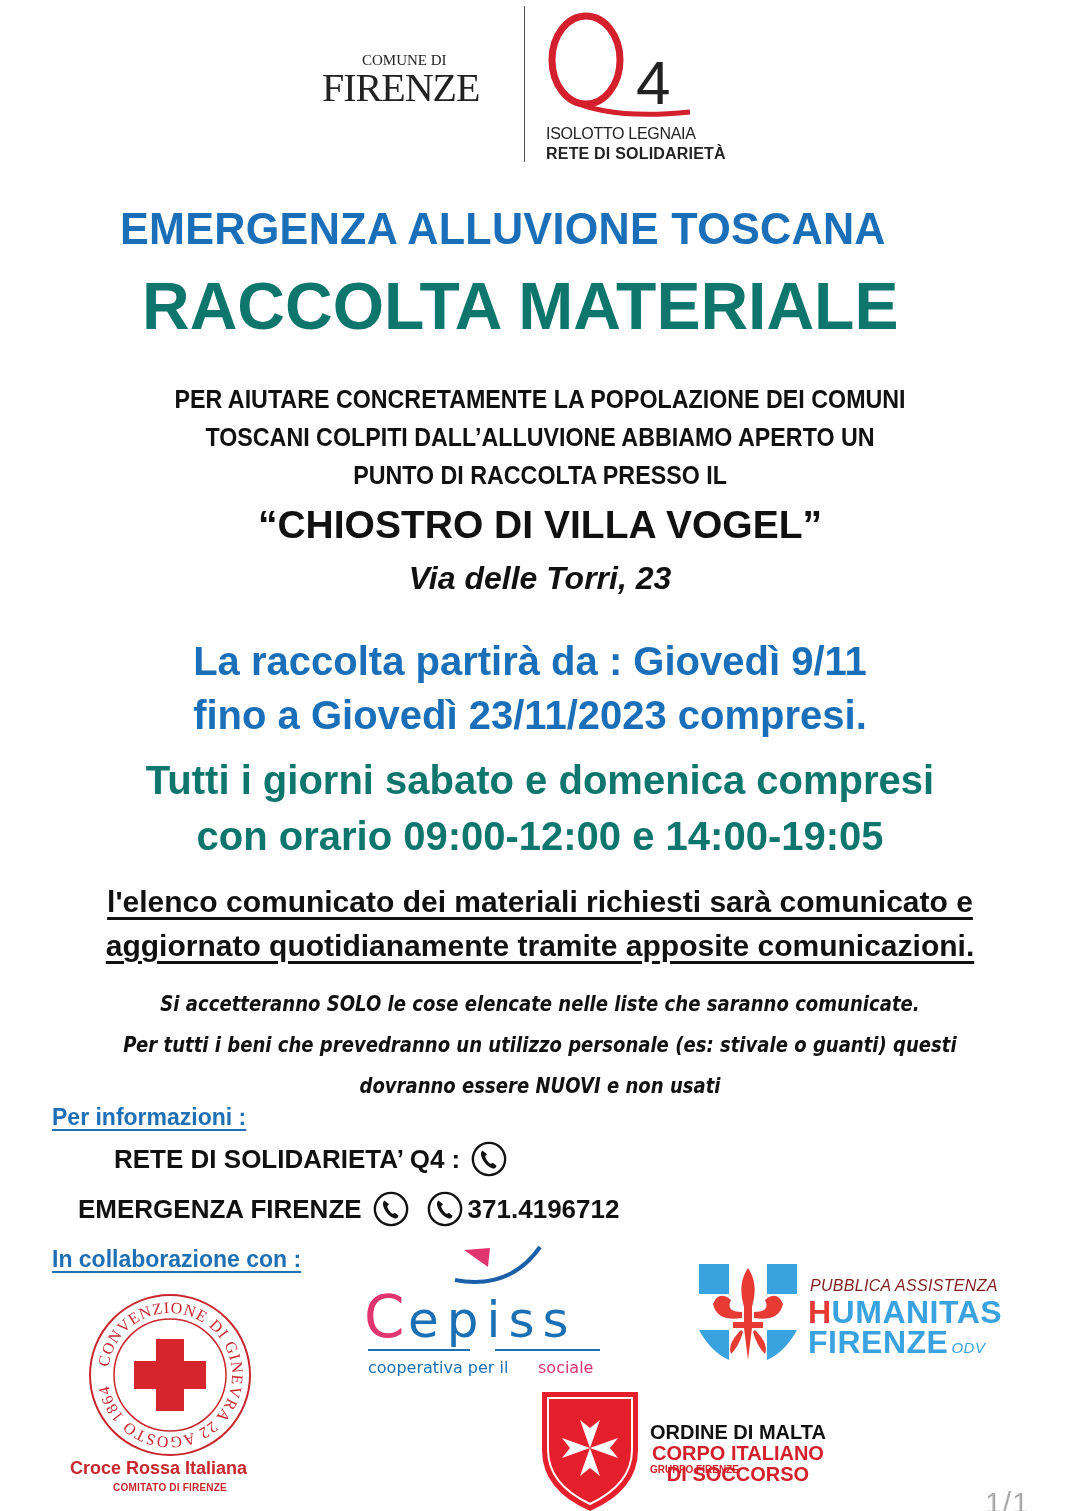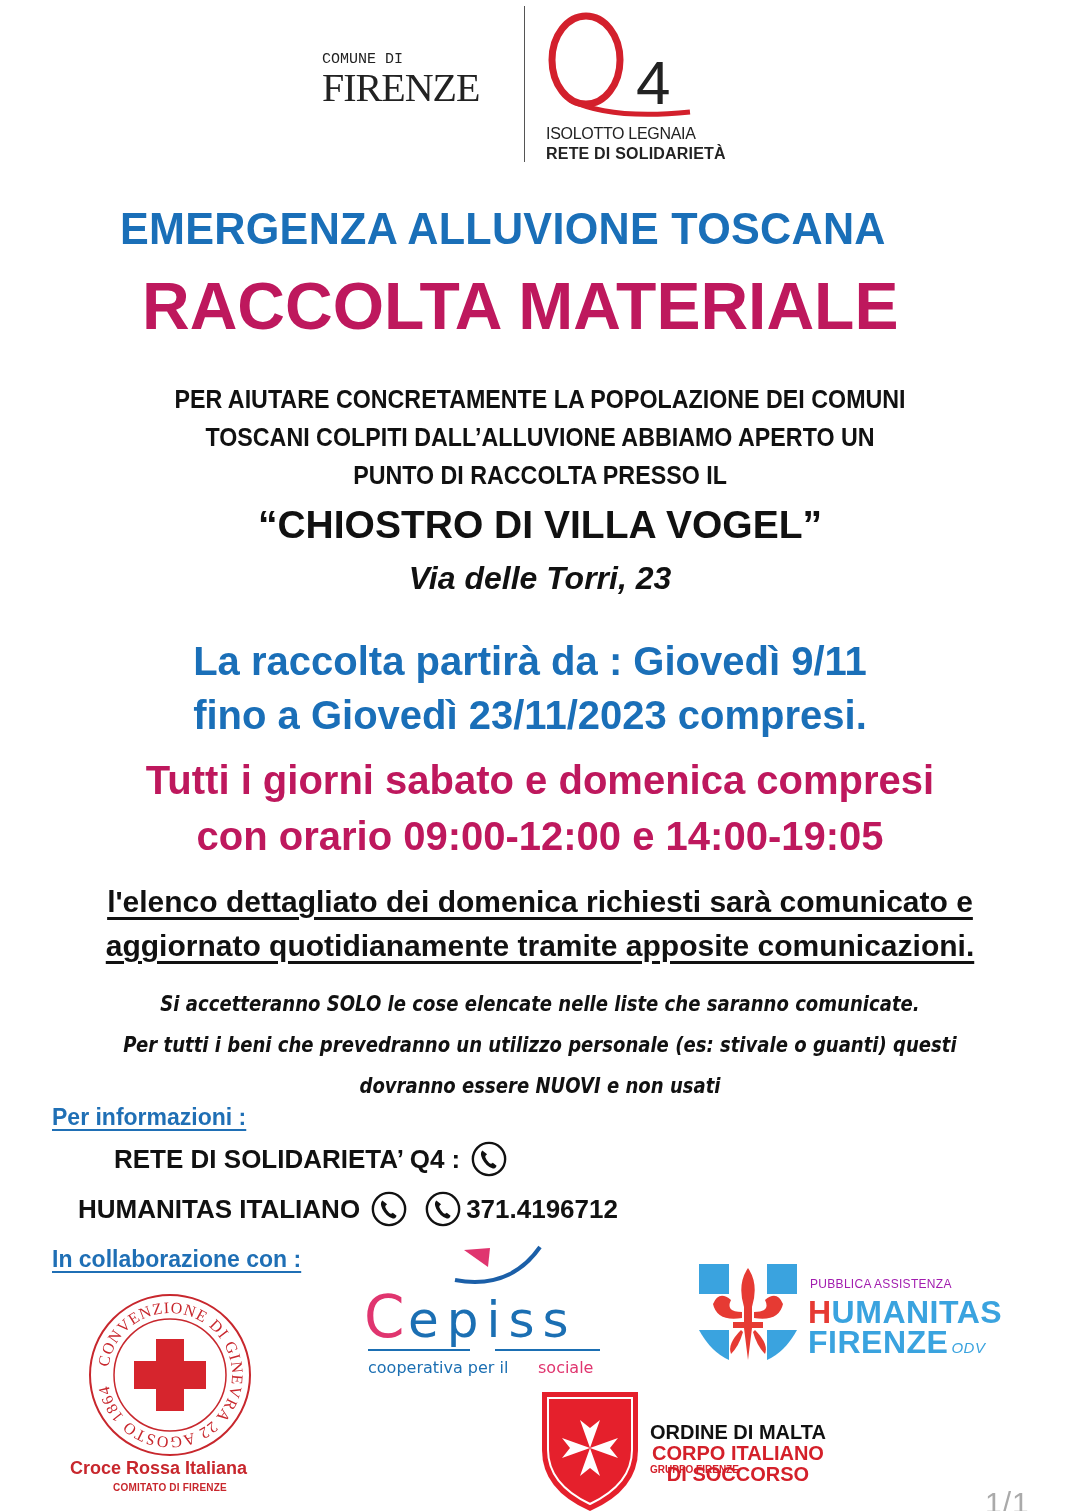--- a/index.html
+++ b/index.html
@@ -1,31 +1,31 @@
 <!DOCTYPE html>
 <html><head>
   <meta charset="utf-8">
   <style>
     html, body { margin: 0; padding: 0; background: #ffffff; }
     body { width: 1080px; height: 1511px; position: relative; overflow: hidden; font-family: "Liberation Sans", sans-serif; color: #111; }
     .abs { position: absolute; }
 
     
     .comune { left: 322px; top: 52px; text-align: left; color: #222; }
-    .comune .l1 { font-family: Liberation Mono, monospace; font-size: 15px; letter-spacing: 0px; line-height: 16px; }
+    .comune .l1 { font-family: Liberation Serif, serif; font-size: 15px; letter-spacing: 0px; line-height: 16px; margin-left: 40px; }
     .comune .l2 { font-family: "Liberation Serif", serif; font-size: 40px; line-height: 40px; letter-spacing: -1px; }
     .vsep { left: 524px; top: 6px; width: 1px; height: 156px; background: #555; }
     .q4 { left: 540px; top: 8px; width: 210px; height: 112px; }
     .q4-text { left: 546px; top: 124px; color: #222; line-height: 20px; }
     .q4-text .a { font-size: 16px; letter-spacing: -0.3px; }
     .q4-text .b { font-size: 16px; font-weight: bold; letter-spacing: 0.2px; }
 
     .center { left: 0; width: 1080px; text-align: center; }
     .blue { color: #1a6fb8; }
-    .red { color: #be185d; }
+    .red { color: #0f766e; }
 
     .t-emerg { top: 204px; left: 120px; width: 890px; font-size: 44px; font-weight: bold; letter-spacing: 0.3px; transform: scaleX(0.98); transform-origin: left; white-space: nowrap; }
     .t-racc { top: 268px; left: 142px; width: 860px; font-size: 66px; font-weight: bold; white-space: nowrap; }
 
     .intro { top: 380px; left: 60px; width: 960px; text-align: center; font-size: 25px; font-weight: bold; line-height: 38px; transform: scaleX(0.93); transform-origin: center; }
     .chiostro { top: 503px; font-size: 39px; font-weight: bold; }
     .via { top: 560px; font-size: 32px; font-weight: bold; font-style: italic; }
     .dates { top: 634px; left: 120px; width: 820px; text-align: center; font-size: 40px; font-weight: bold; line-height: 54px; }
     .hours { top: 752px; left: 40px; width: 1000px; text-align: center; font-size: 40px; font-weight: bold; line-height: 56px; }
 
@@ -44,21 +44,21 @@
     .row2 { left: 78px; top: 1190px; }
 
     
     .cri { left: 85px; top: 1290px; width: 170px; height: 170px; }
     .cri-name { left: 70px; top: 1458px; width: 200px; text-align: left; color: #c8272d; font-size: 18px; font-weight: bold; }
     .cri-sub { left: 70px; top: 1482px; width: 200px; text-align: center; color: #c8272d; font-size: 10px; font-weight: bold; letter-spacing: 0.2px; }
 
     .cepiss { left: 360px; top: 1245px; width: 250px; height: 140px; }
 
     .hum-logo { left: 697px; top: 1262px; width: 102px; height: 102px; }
-    .hum-t1 { left: 810px; top: 1277px; color: #a21caf; font-size: 12px; letter-spacing: 0.3px; }
+    .hum-t1 { left: 810px; top: 1277px; color: #7f1d1d; font-size: 16px; font-style: italic; letter-spacing: 0.3px; }
     .hum-t2 { left: 808px; top: 1294px; font-size: 32px; font-weight: bold; color: #3aa3df; letter-spacing: 0.5px; }
     .hum-t2 .h { color: #e63a33; }
     .hum-t3 { left: 808px; top: 1324px; font-size: 32px; font-weight: bold; color: #3aa3df; letter-spacing: 0.5px; }
     .hum-t3 .odv { font-size: 15px; font-weight: normal; font-style: italic; margin-left: 3px; }
 
     .malta { left: 540px; top: 1390px; width: 100px; height: 121px; }
     .malta-t { left: 650px; top: 1422px; line-height: 21px; font-size: 20px; font-weight: bold; }
     .malta-t .black { color: #111; }
     .malta-t .redm { color: #d4202a; text-align: center; }
     .malta-sub { left: 650px; top: 1464px; font-size: 10px; font-weight: bold; color: #d4202a; }
@@ -98,42 +98,42 @@
 <div class="abs dates blue">
   <div>La raccolta partirà da : Giovedì 9/11</div>
   <div>fino a Giovedì 23/11/2023 compresi.</div>
 </div>
 <div class="abs hours red">
   <div>Tutti i giorni sabato e domenica compresi</div>
   <div>con orario 09:00-12:00 e 14:00-19:05</div>
 </div>
 
 <div class="abs elenco">
-  <div><span>l'elenco dettagliato dei domenica richiesti sarà comunicato e</span></div>
+  <div><span>l'elenco comunicato dei materiali richiesti sarà comunicato e</span></div>
   <div><span>aggiornato quotidianamente tramite apposite comunicazioni.</span></div>
 </div>
 
 <div class="abs note">
   <div>Si accetteranno SOLO le cose elencate nelle liste che saranno comunicate.</div>
   <div>Per tutti i beni che prevedranno un utilizzo personale (es: stivale o guanti) questi</div>
   <div>dovranno essere NUOVI e non usati</div>
 </div>
 
 <div class="abs per-info label-blue">Per informazioni :</div>
 
 <div class="abs contact row1">
   <span>RETE DI SOLIDARIETA’ Q4 :</span>
   <svg class="ph" viewBox="0 0 40 40">
     <circle cx="20" cy="20" r="17" fill="none" stroke="#111" stroke-width="2.5"></circle>
     <path d="M13 11 q-3 3 0 9 q4 8 11 10 q3 0 4 -3 l-4 -3 q-2 2 -4 0 q-3 -3 -4 -6 q0 -2 2 -3 z" fill="#111"></path>
   </svg>
 </div>
 
 <div class="abs contact row2">
-  <span>HUMANITAS ITALIANO</span>
+  <span>EMERGENZA FIRENZE</span>
   <svg class="ph" viewBox="0 0 40 40">
     <circle cx="20" cy="20" r="17" fill="none" stroke="#111" stroke-width="2.5"></circle>
     <path d="M13 11 q-3 3 0 9 q4 8 11 10 q3 0 4 -3 l-4 -3 q-2 2 -4 0 q-3 -3 -4 -6 q0 -2 2 -3 z" fill="#111"></path>
   </svg>
   <svg class="ph" viewBox="0 0 40 40" style="margin:0 4px 0 6px">
     <circle cx="20" cy="20" r="17" fill="none" stroke="#111" stroke-width="2.5"></circle>
     <path d="M13 11 q-3 3 0 9 q4 8 11 10 q3 0 4 -3 l-4 -3 q-2 2 -4 0 q-3 -3 -4 -6 q0 -2 2 -3 z" fill="#111"></path>
   </svg>
   <span>371.4196712</span>
 </div>

